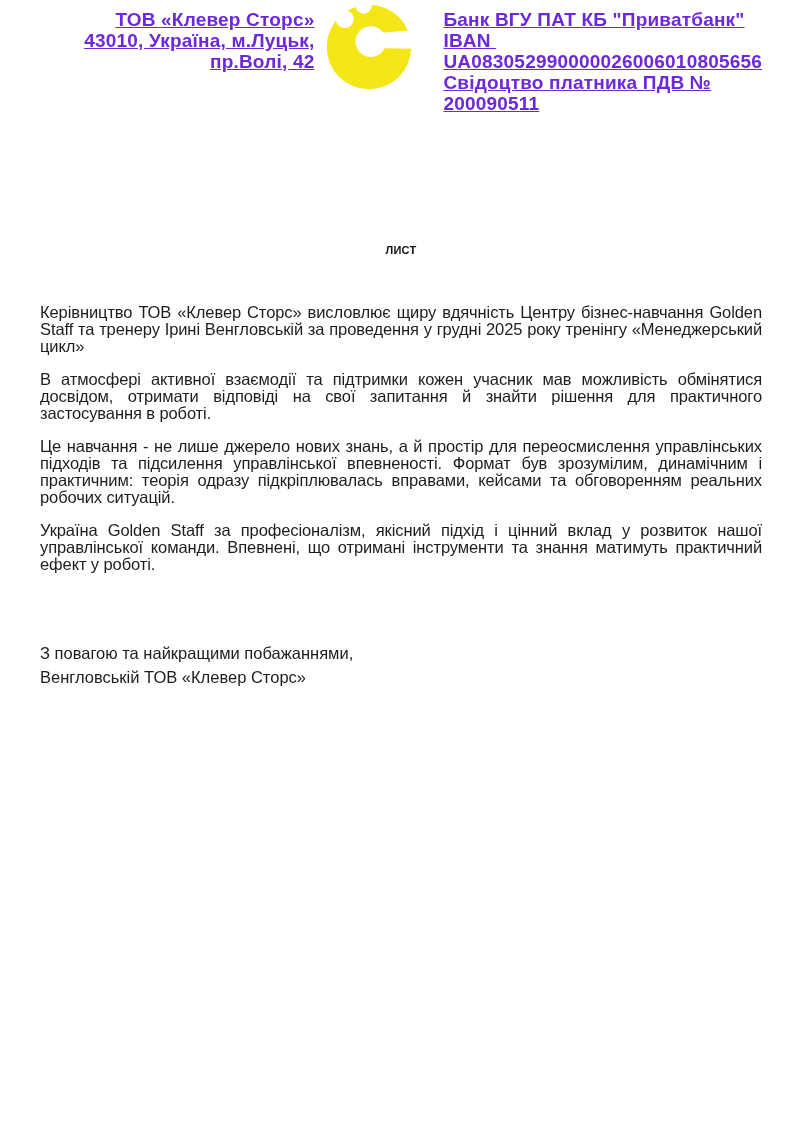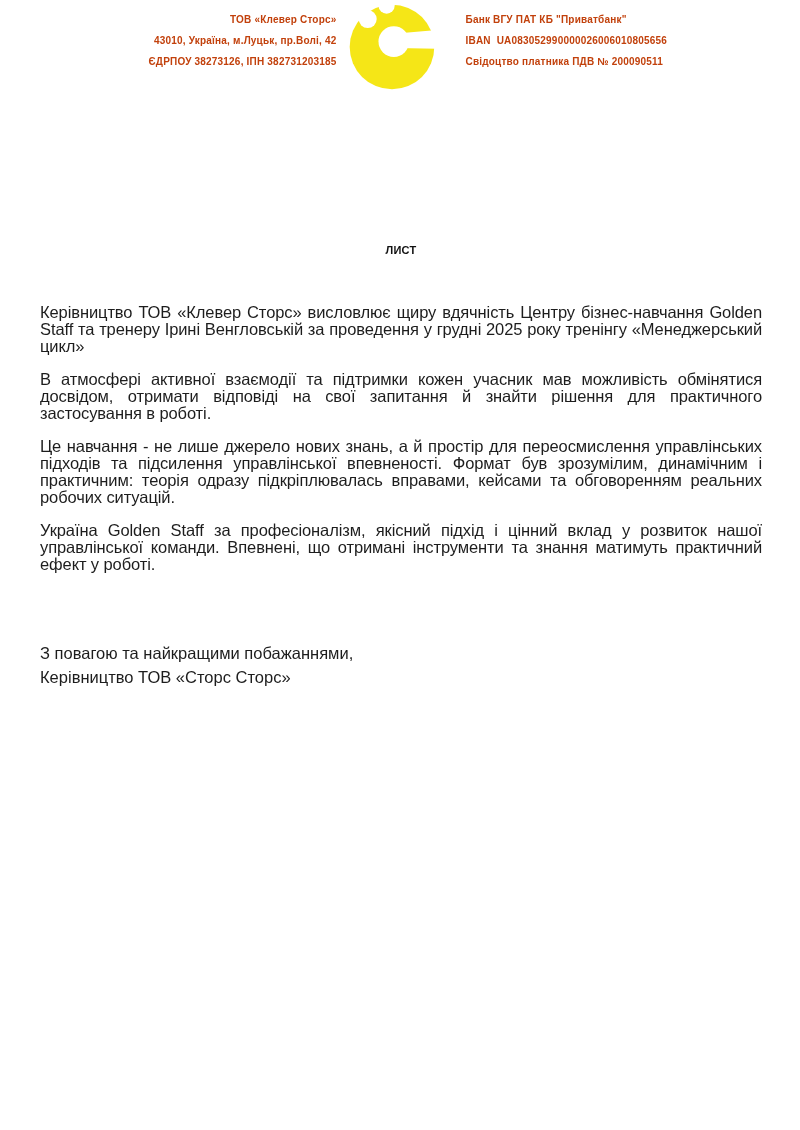--- a/index.html
+++ b/index.html
@@ -16,25 +16,26 @@
   
   .letterhead {
     display: flex;
     align-items: flex-start;
     padding: 9px 38px 0 40px;
     height: 96px;
     box-sizing: border-box;
   }
   .head-block {
     flex: 1;
-    font-size: 10px;
+    font-size: 19px;
     line-height: 21px;
     font-weight: bold;
     letter-spacing: 0.2px;
-    color: #c2410c;
+    color: #6d28d9;
+    text-decoration: underline;
   }
   .head-left  { text-align: right; padding-right: 2px; }
   .head-right { text-align: left; padding-left: 2px; }
   .logo-wrap {
     width: 90px;
     height: 90px;
     margin: -7px 27px 0 8px;
     flex: 0 0 auto;
   }
   .logo-wrap svg { display: block; width: 90px; height: 90px; }
@@ -68,21 +69,20 @@
 </style>
 </head>
 <body>
 
 <div class="page">
 
   <header class="letterhead">
     <div class="head-block head-left">
       <div>ТОВ «Клевер Сторс»</div>
       <div>43010, Україна, м.Луцьк, пр.Волі, 42</div>
-      <div>ЄДРПОУ 38273126, ІПН 382731203185</div>
     </div>
 
     <div class="logo-wrap">
       <svg viewBox="0 0 100 100" xmlns="http://www.w3.org/2000/svg" aria-hidden="true">
         <circle cx="50" cy="50" r="47" fill="#F5E617"></circle>
         <circle cx="52" cy="44" r="17" fill="#ffffff"></circle>
         <polygon points="55,35 100,31 100,52 55,51" fill="#ffffff"></polygon>
         <circle cx="44" cy="4" r="9" fill="#ffffff"></circle>
         <circle cx="23" cy="19" r="10" fill="#ffffff"></circle>
       </svg>
@@ -99,17 +99,17 @@
     <h1 class="letter-title">ЛИСТ</h1>
 
     <p class="body-par">Керівництво ТОВ «Клевер Сторс» висловлює щиру вдячність Центру бізнес-навчання Golden Staff та тренеру Ірині Венгловській за проведення у грудні 2025 року тренінгу «Менеджерський цикл»</p>
     <p class="body-par">В атмосфері активної взаємодії та підтримки кожен учасник мав можливість обмінятися досвідом, отримати відповіді на свої запитання й знайти рішення для практичного застосування в роботі.</p>
     <p class="body-par">Це навчання - не лише джерело нових знань, а й простір для переосмислення управлінських підходів та підсилення управлінської впевненості. Формат був зрозумілим, динамічним і практичним: теорія одразу підкріплювалась вправами, кейсами та обговоренням реальних робочих ситуацій.</p>
 
     <p class="body-par"><span>Україна </span><span class="bold">Golden Staff</span><span> за професіоналізм, якісний підхід і цінний вклад у розвиток нашої управлінської команди. Впевнені, що отримані інструменти та знання матимуть практичний ефект у роботі.</span></p>
 
     <div class="closing">
       <p>З повагою та найкращими побажаннями,</p>
-      <p class="bold">Керівництво ТОВ «Сторс Сторс»</p>
+      <p class="bold">Венгловській ТОВ «Клевер Сторс»</p>
     </div>
   </main>
 
 </div>
 
 </body></html>

